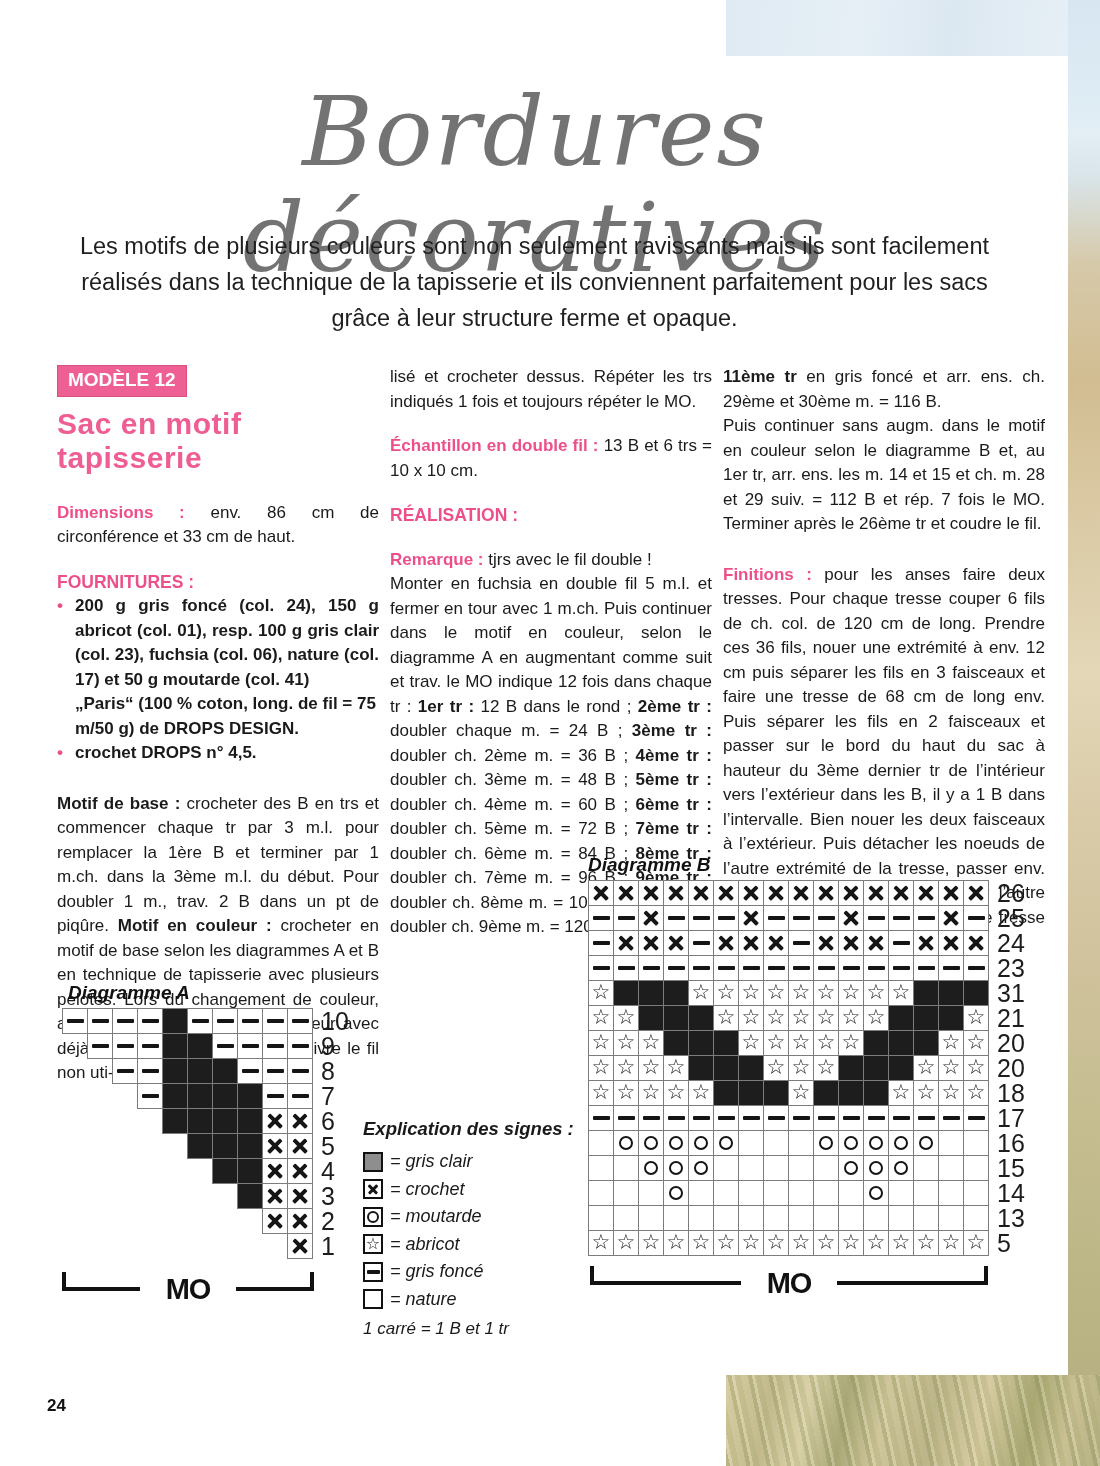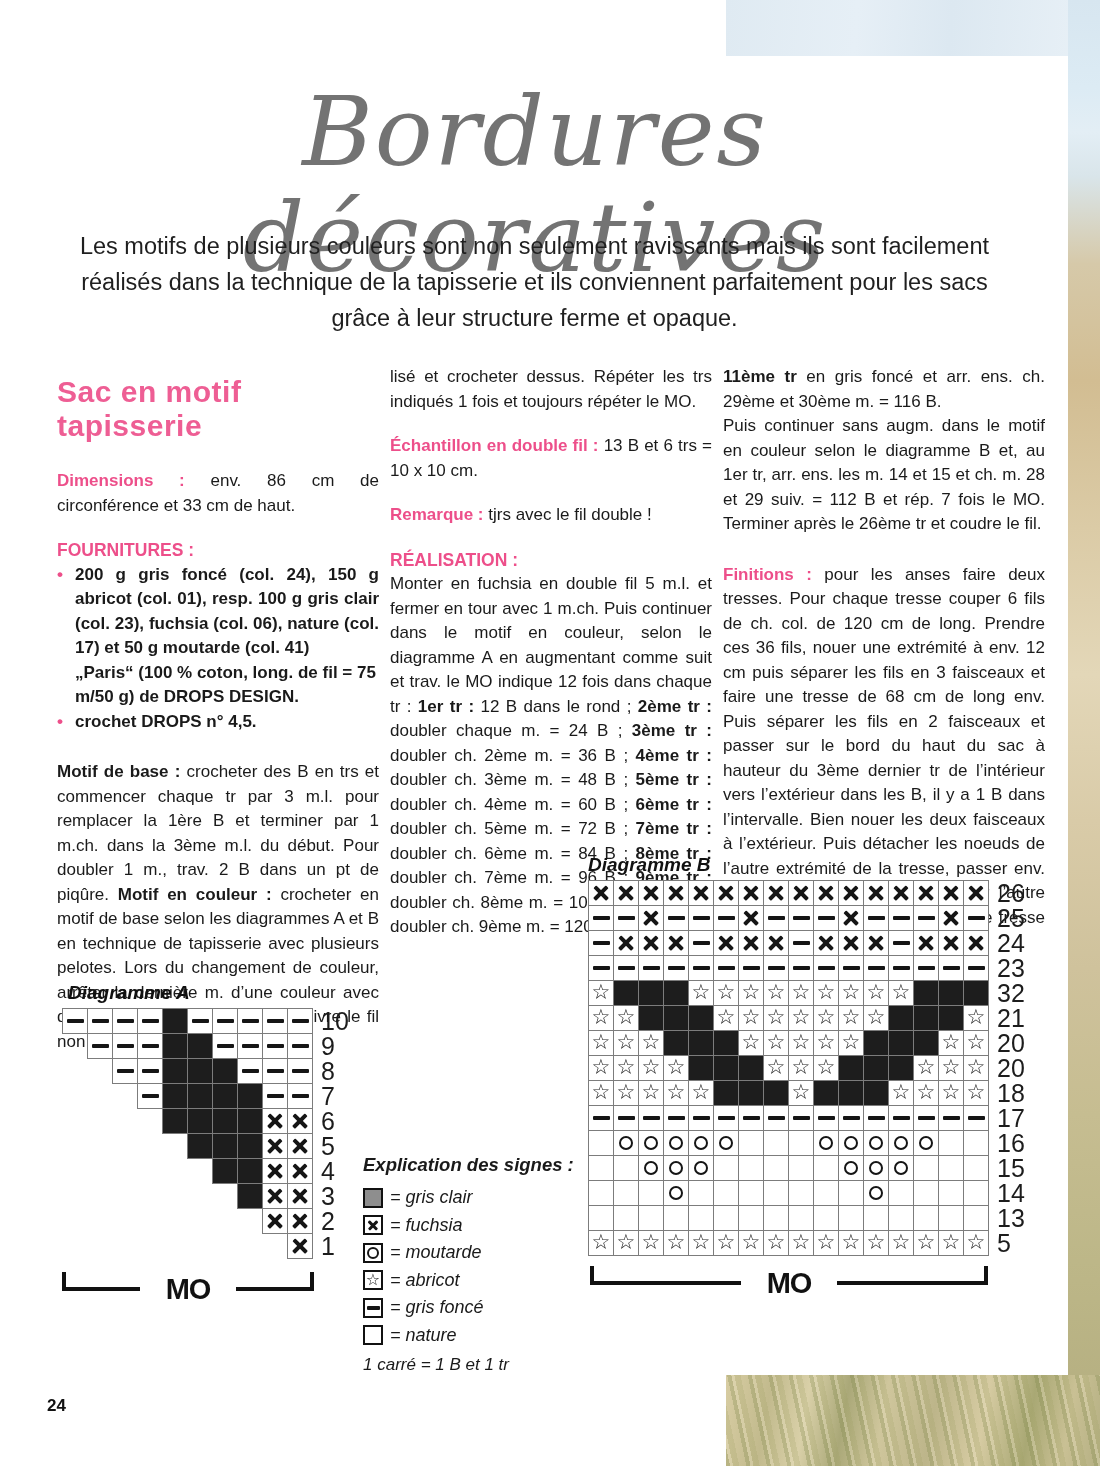--- a/index.html
+++ b/index.html
@@ -67,21 +67,21 @@
   .mo-bracket{position:absolute;height:34px;}
   .tick{position:absolute;top:0;width:4px;height:19px;background:#111;}
   .tick-l{left:0;} .tick-r{right:0;}
   .mline{position:absolute;top:15px;height:4px;background:#111;width:calc(50% - 48px);}
   .mline-l{left:0;} .mline-r{right:0;}
   .mo-label{position:absolute;left:50%;transform:translateX(-50%);top:2px;
     font-size:29px;font-weight:bold;line-height:30px;letter-spacing:-1px;color:#111;}
 
   
   .legend{position:absolute;left:363px;top:1118px;width:230px;}
-  .legend-title{font-size:18.5px;font-weight:bold;font-style:italic;margin-bottom:8px;margin-top:36px;}
+  .legend-title{font-size:18.5px;font-weight:bold;font-style:italic;margin-bottom:8px;}
   .legend-item{display:flex;align-items:center;height:27.5px;}
   .legend-sq{box-sizing:border-box;width:20px;height:20px;border:2px solid #111;
     display:flex;align-items:center;justify-content:center;background:#fff;flex:0 0 20px;}
   .legend-sq.fill{background:#8e8e8e;}
   .legend-sq .sym-dash{width:13px;height:4px;}
   .legend-sq .sym-x{width:12px;height:12px;}
   .legend-sq .sym-x::before,.legend-sq .sym-x::after{height:2.6px;top:calc(50% - 1.3px);}
   .legend-sq .sym-o{width:12px;height:12px;border-width:2px;}
   .legend-sq .sym-star{font-size:16px;}
   .legend-label{font-style:italic;font-size:18px;margin-left:7px;}
@@ -95,42 +95,45 @@
 <div class="page">
 
   <div class="photo-sky"></div>
   <div class="photo-right"></div>
   <div class="photo-grass"></div>
 
   <div class="main-title">Bordures décoratives</div>
   <div class="intro">Les motifs de plusieurs couleurs sont non seulement ravissants mais ils sont facilement réalisés dans la technique de la tapisserie et ils conviennent parfaitement pour les sacs grâce à leur structure ferme et opaque.</div>
 
   <div class="col col-left">
+    <div>
+      <span class="badge">MODÈLE 12</span>
+    </div>
     <h1 class="model-title">Sac en motif tapisserie</h1>
     <p class="para mt26"><span class="p">Dimensions : </span><span>env. 86 cm de circonférence et 33 cm de haut.</span></p>
     <p class="para mt20 section-label">FOURNITURES :</p>
     <div class="bullets">
       <div class="bullet-row">
         <span class="bullet-dot">•</span>
         <span class="bullet-text">200 g gris foncé (col. 24), 150 g abricot (col. 01), resp. 100 g gris clair (col. 23), fuchsia (col. 06), nature (col. 17) et 50 g moutarde (col. 41)</span>
       </div>
       <div class="bullet-cont">„Paris“ (100 % coton, long. de fil = 75 m/50 g) de DROPS DESIGN.</div>
       <div class="bullet-row">
         <span class="bullet-dot">•</span>
         <span class="bullet-text">crochet DROPS n° 4,5.</span>
       </div>
     </div>
     <p class="para mt26"><span class="b">Motif de base : </span><span>crocheter des B en trs et commencer chaque tr par 3 m.l. pour remplacer la 1ère B et terminer par 1 m.ch. dans la 3ème m.l. du début. Pour doubler 1 m., trav. 2 B dans un pt de piqûre. </span><span class="b">Motif en couleur : </span><span>crocheter en motif de base selon les diagrammes A et B en technique de tapisserie avec plusieurs pelotes. Lors du changement de couleur, arrêter la dernière m. d’une couleur avec déjà la nouvelle couleur. Faire suivre le fil non uti-</span></p>
   </div>
 
   <div class="col col-mid">
     <p class="para"><span>lisé et crocheter dessus. Répéter les trs indiqués 1 fois et toujours répéter le MO.</span></p>
     <p class="para mt20"><span class="p">Échantillon en double fil : </span><span>13 B et 6 trs = 10 x 10 cm.</span></p>
+    <p class="para mt20 section-label">RÉALISATION :</p>
     <p class="para mt20"><span class="p">Remarque : </span><span>tjrs avec le fil double !</span></p>
-    <p class="para mt20 section-label">RÉALISATION :</p>
     <p class="para"><span>Monter en fuchsia en double fil 5 m.l. et fermer en tour avec 1 m.ch. Puis continuer dans le motif en couleur, selon le diagramme A en augmentant comme suit et trav. le MO indique 12 fois dans chaque tr : </span><span class="b">1er tr : </span><span>12 B dans le rond ; </span><span class="b">2ème tr : </span><span>doubler chaque m. = 24 B ; </span><span class="b">3ème tr : </span><span>doubler ch. 2ème m. = 36 B ; </span><span class="b">4ème tr : </span><span>doubler ch. 3ème m. = 48 B ; </span><span class="b">5ème tr : </span><span>doubler ch. 4ème m. = 60 B ; </span><span class="b">6ème tr : </span><span>doubler ch. 5ème m. = 72 B ; </span><span class="b">7ème tr : </span><span>doubler ch. 6ème m. = 84 B ; </span><span class="b">8ème tr : </span><span>doubler ch. 7ème m. = 96 B ; </span><span class="b">9ème tr : </span><span>doubler ch. 8ème m. = 108 B ; </span><span class="b">10ème tr : </span><span>doubler ch. 9ème m. = 120 B. Croch. le</span></p>
   </div>
 
   <div class="col col-right">
     <p class="para"><span class="b">11ème tr </span><span>en gris foncé et arr. ens. ch. 29ème et 30ème m. = 116 B.</span></p>
     <p class="para"><span>Puis continuer sans augm. dans le motif en couleur selon le diagramme B et, au 1er tr, arr. ens. les m. 14 et 15 et ch. m. 28 et 29 suiv. = 112 B et rép. 7 fois le MO. Terminer après le 26ème tr et coudre le fil.</span></p>
     <p class="para mt26"><span class="p">Finitions : </span><span>pour les anses faire deux tresses. Pour chaque tresse couper 6 fils de ch. col. de 120 cm de long. Prendre ces 36 fils, nouer une extrémité à env. 12 cm puis séparer les fils en 3 faisceaux et faire une tresse de 68 cm de long env. Puis séparer les fils en 2 faisceaux et passer sur le bord du haut du sac à hauteur du 3ème dernier tr de l’intérieur vers l’extérieur dans les B, il y a 1 B dans l’intervalle. Bien nouer les deux faisceaux à l’extérieur. Puis détacher les noeuds de l’autre extrémité de la tresse, passer env. 30 B sur le bord du sac et fixer l’autre extrémité sur le sac. Fixer la 2ème tresse sur le côté opposé du sac.</span></p>
   </div>
 
   <div class="diagram-label" style="left:68px;top:982px;">Diagramme A</div>
@@ -303,21 +306,21 @@
     <div class="legend-title">Explication des signes :</div>
     <div id="legend-items">
         <div class="legend-item">
           <span class="legend-sq fill"></span>
           <span class="legend-label">= gris clair</span>
         </div>
         <div class="legend-item">
           <span class="legend-sq">
             <span class="sym-x"></span>
           </span>
-          <span class="legend-label">= fuchsia</span>
+          <span class="legend-label">= crochet</span>
         </div>
         <div class="legend-item">
           <span class="legend-sq">
             <span class="sym-o"></span>
           </span>
           <span class="legend-label">= moutarde</span>
         </div>
         <div class="legend-item">
           <span class="legend-sq">
             <span class="sym-star">☆</span>
@@ -574,21 +577,21 @@
         </div>
         <div class="cell" style="height: 26px; width: 26px;">
           <span class="sym-star">☆</span>
         </div>
         <div class="cell" style="height: 26px; width: 26px;">
           <span class="sym-star">☆</span>
         </div>
         <div class="cell cell-fill" style="height: 26px; width: 26px;"></div>
         <div class="cell cell-fill" style="height: 26px; width: 26px;"></div>
         <div class="cell cell-fill" style="height: 26px; width: 26px;"></div>
-        <span class="rownum">32</span>
+        <span class="rownum">31</span>
       </div>
       <div class="drow" style="margin-left: 0px;">
         <div class="cell" style="height: 26px; width: 26px;">
           <span class="sym-star">☆</span>
         </div>
         <div class="cell" style="height: 26px; width: 26px;">
           <span class="sym-star">☆</span>
         </div>
         <div class="cell cell-fill" style="height: 26px; width: 26px;"></div>
         <div class="cell cell-fill" style="height: 26px; width: 26px;"></div>

